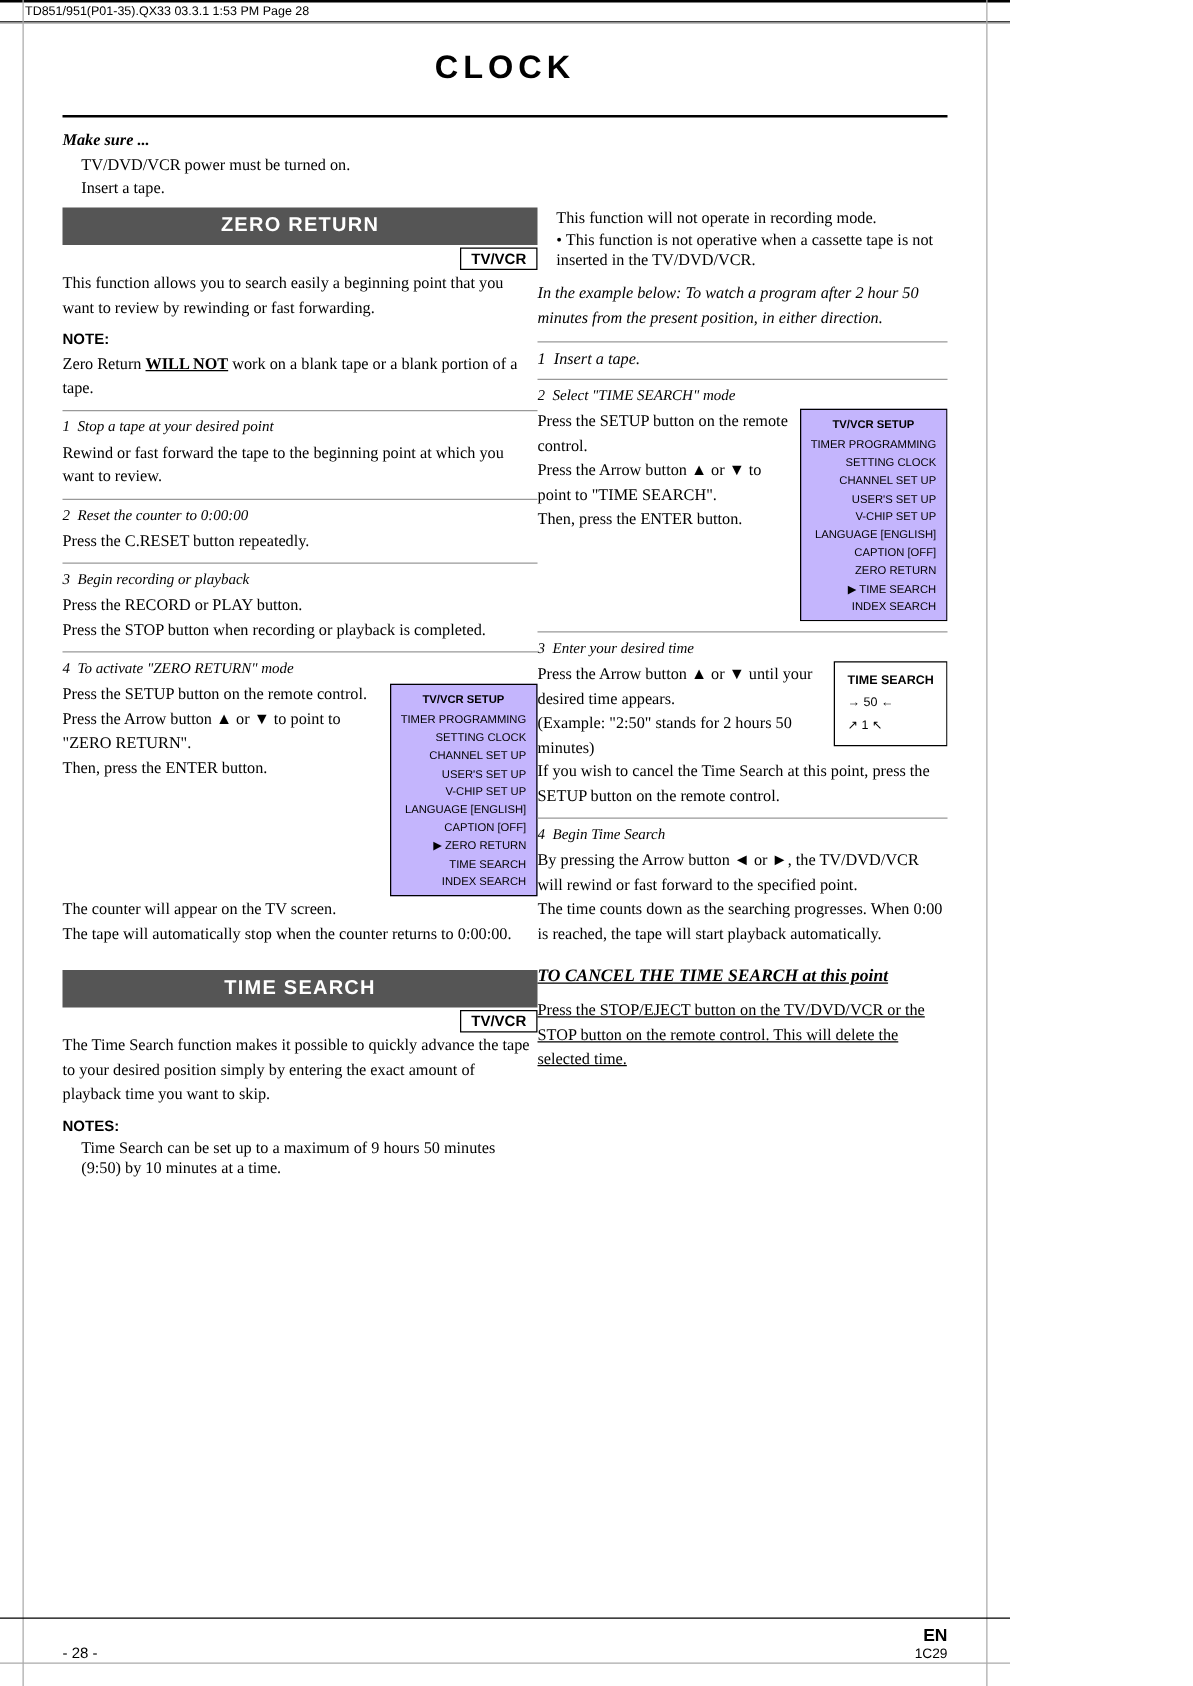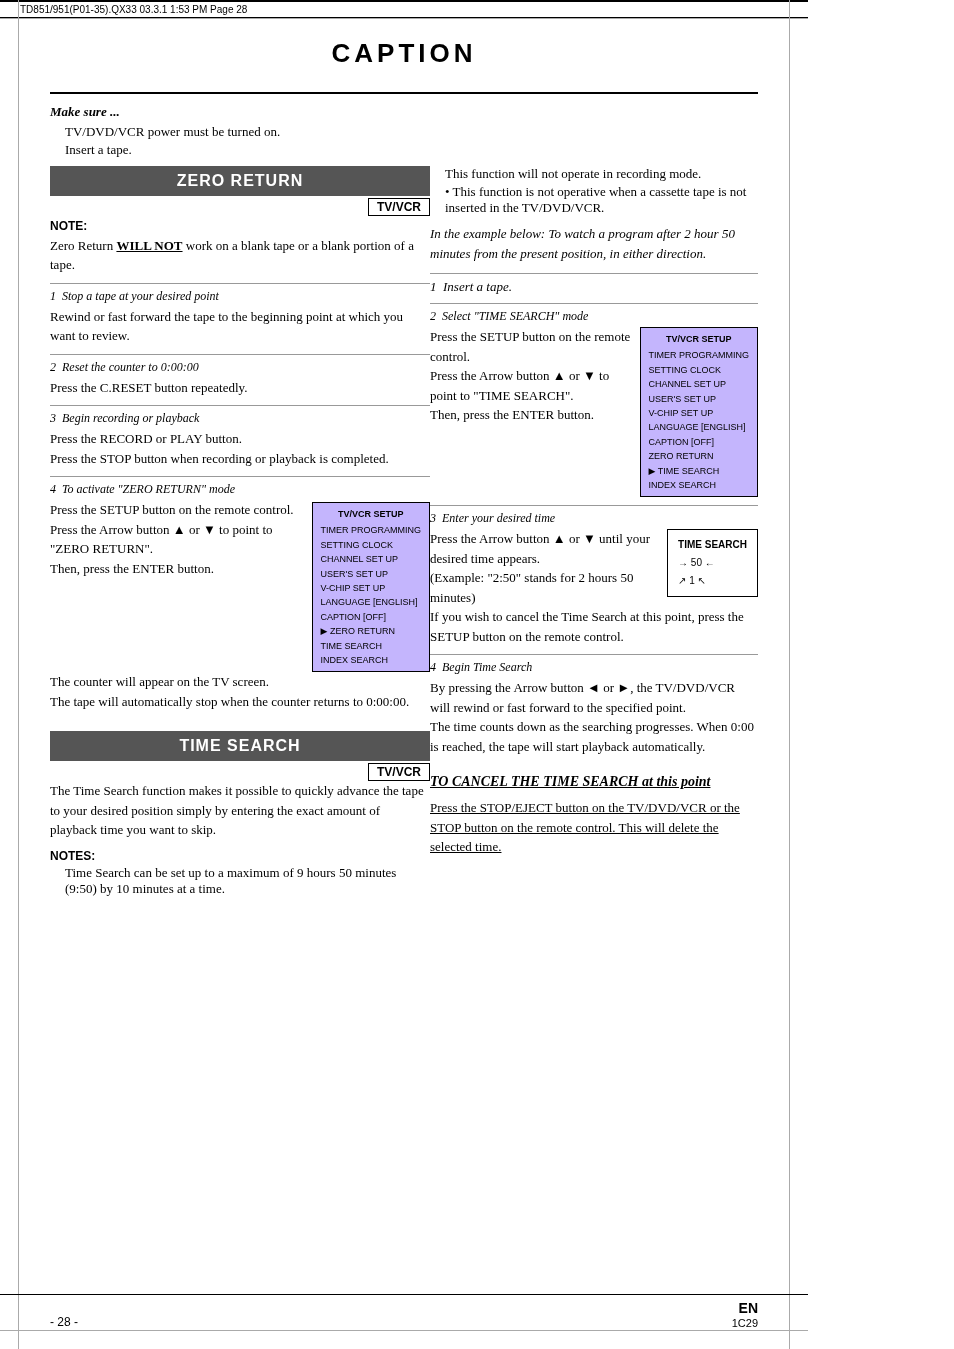--- a/index.html
+++ b/index.html
@@ -140,20 +140,21 @@
       font-family: Arial, sans-serif;
       line-height: 1.6;
       display: inline-block;
       float: right;
       min-width: 110px;
       background: #c4b5fd;
     }
 
     .menu-box .menu-item {
       display: block;
+      text-align: right;
     }
 
     .menu-box .menu-item.arrow-item::before {
       content: '▶ ';
     }
 
     
     .time-display-box {
       border: 1px solid #000;
       padding: 6px 10px;
@@ -270,39 +271,40 @@
   <div class="top-border-line"></div>
   <div class="bottom-border-line"></div>
 
   <div class="top-bar">
     <span class="top-bar-text">TD851/951(P01-35).QX33  03.3.1  1:53 PM  Page 28</span>
   </div>
 
   <div class="main-content">
 
     <div style="text-align:center; margin-bottom:10px; border-bottom: 2px solid #000; padding-bottom:8px;">
-      <h1 class="page-title">CAPTION</h1>
+      <h1 class="page-title">CLOCK</h1>
     </div>
 
     <div class="make-sure">
       <div class="make-sure-title">Make sure ...</div>
       <div class="bullet-item">TV/DVD/VCR power must be turned on.</div>
       <div class="bullet-item">Insert a tape.</div>
     </div>
 
     <div class="two-col">
 
       <div class="col-left">
 
         <div class="section-box">ZERO RETURN</div>
         <div class="badge-container">
           <span class="tv-vcr-badge">TV/VCR</span>
         </div>
         <div style="clear:both"></div>
 
+        <p class="section-text">This function allows you to search easily a beginning point that you want to review by rewinding or fast forwarding.</p>
 
         <p><span class="note-label">NOTE:</span></p>
         <p class="section-text">
           Zero Return <span class="underline-bold">WILL NOT</span> work on a blank tape or a blank portion of a tape.
         </p>
 
         <div class="step-block">
           <div class="step-number">
             <em><span>1</span>&nbsp; <span>Stop a tape at your desired point</span></em>
           </div>

